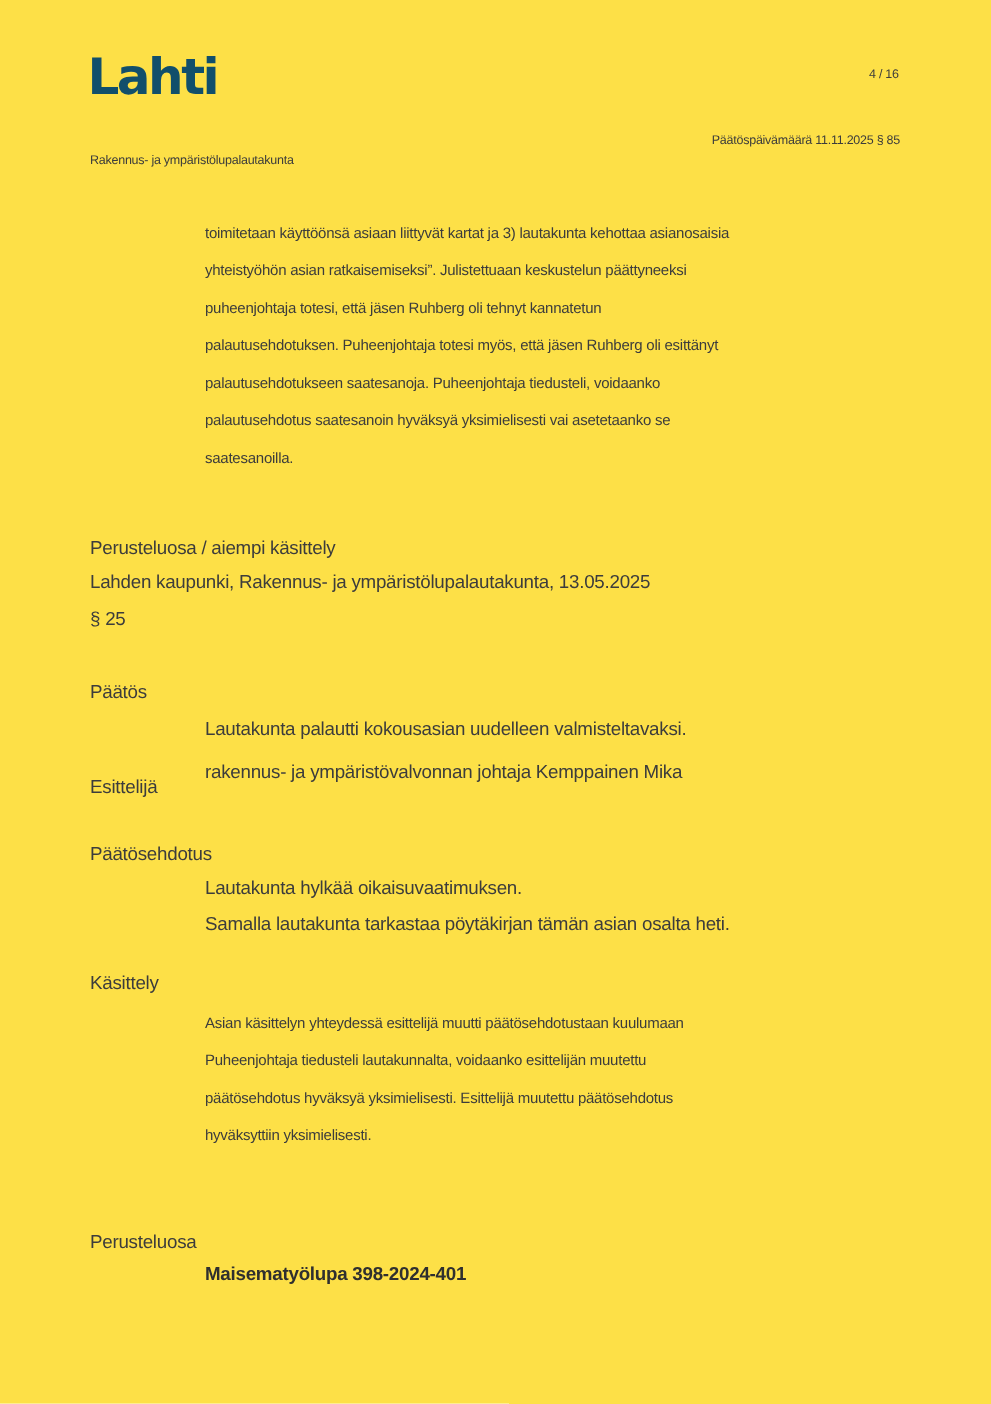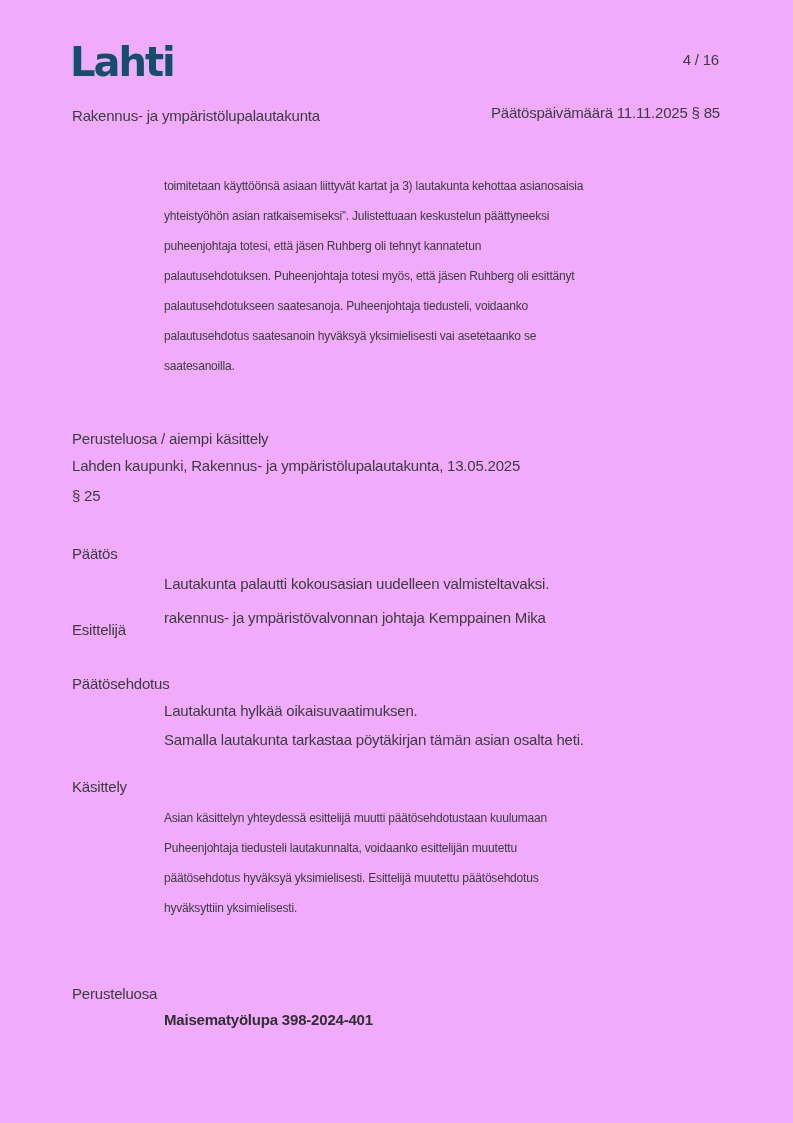--- a/index.html
+++ b/index.html
@@ -4,44 +4,44 @@
 <style>
   html, body {
     margin: 0;
     padding: 0;
     background: #ffffff;
   }
   .page {
     position: relative;
     width: 793px;
     height: 1123px;
-    background: #f0abfc;
+    background: #fde047;
     font-family: "Liberation Sans", sans-serif;
     color: #3c3c3c;
     overflow: hidden;
   }
   .abs { position: absolute; white-space: nowrap; }
 
   .logo {
     left: 70px; top: 42px;
     font-family: "DejaVu Sans", sans-serif;
     font-weight: 800;
     font-size: 40px;
     line-height: 40px;
     letter-spacing: -2px;
     color: #114F6B;
   }
   .meta {
-    font-size: 15px;
+    font-size: 10px;
     line-height: 19px;
     letter-spacing: -0.2px;
     color: #3c3c3c;
   }
   .page-number { right: 74px; top: 50px; }
-  .committee   { left: 72px;  top: 106px; }
+  .committee   { left: 72px;  top: 119px; }
   .decision-date { right: 73px; top: 103px; }
 
   .heading, .text {
     font-size: 15px;
     line-height: 19px;
     letter-spacing: -0.2px;
   }
   .heading { left: 72px; }
   .ind { left: 164px; }
 

